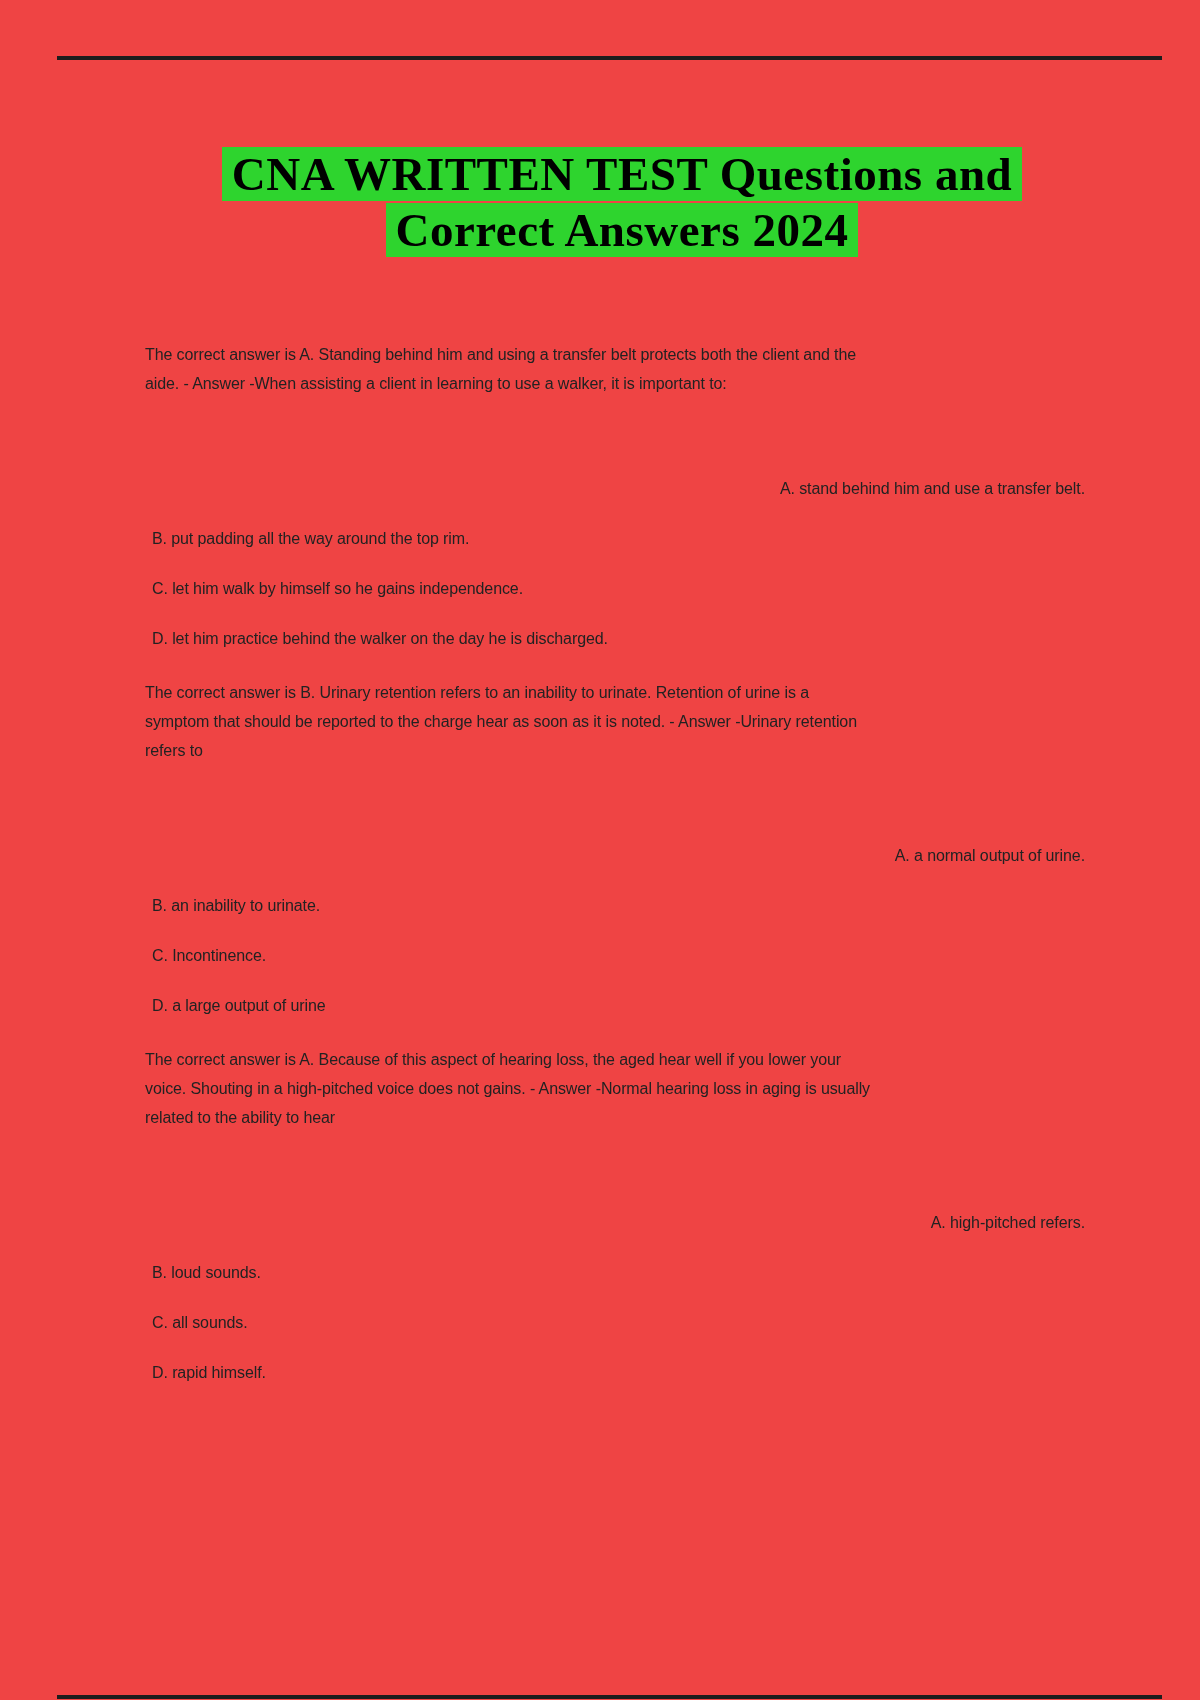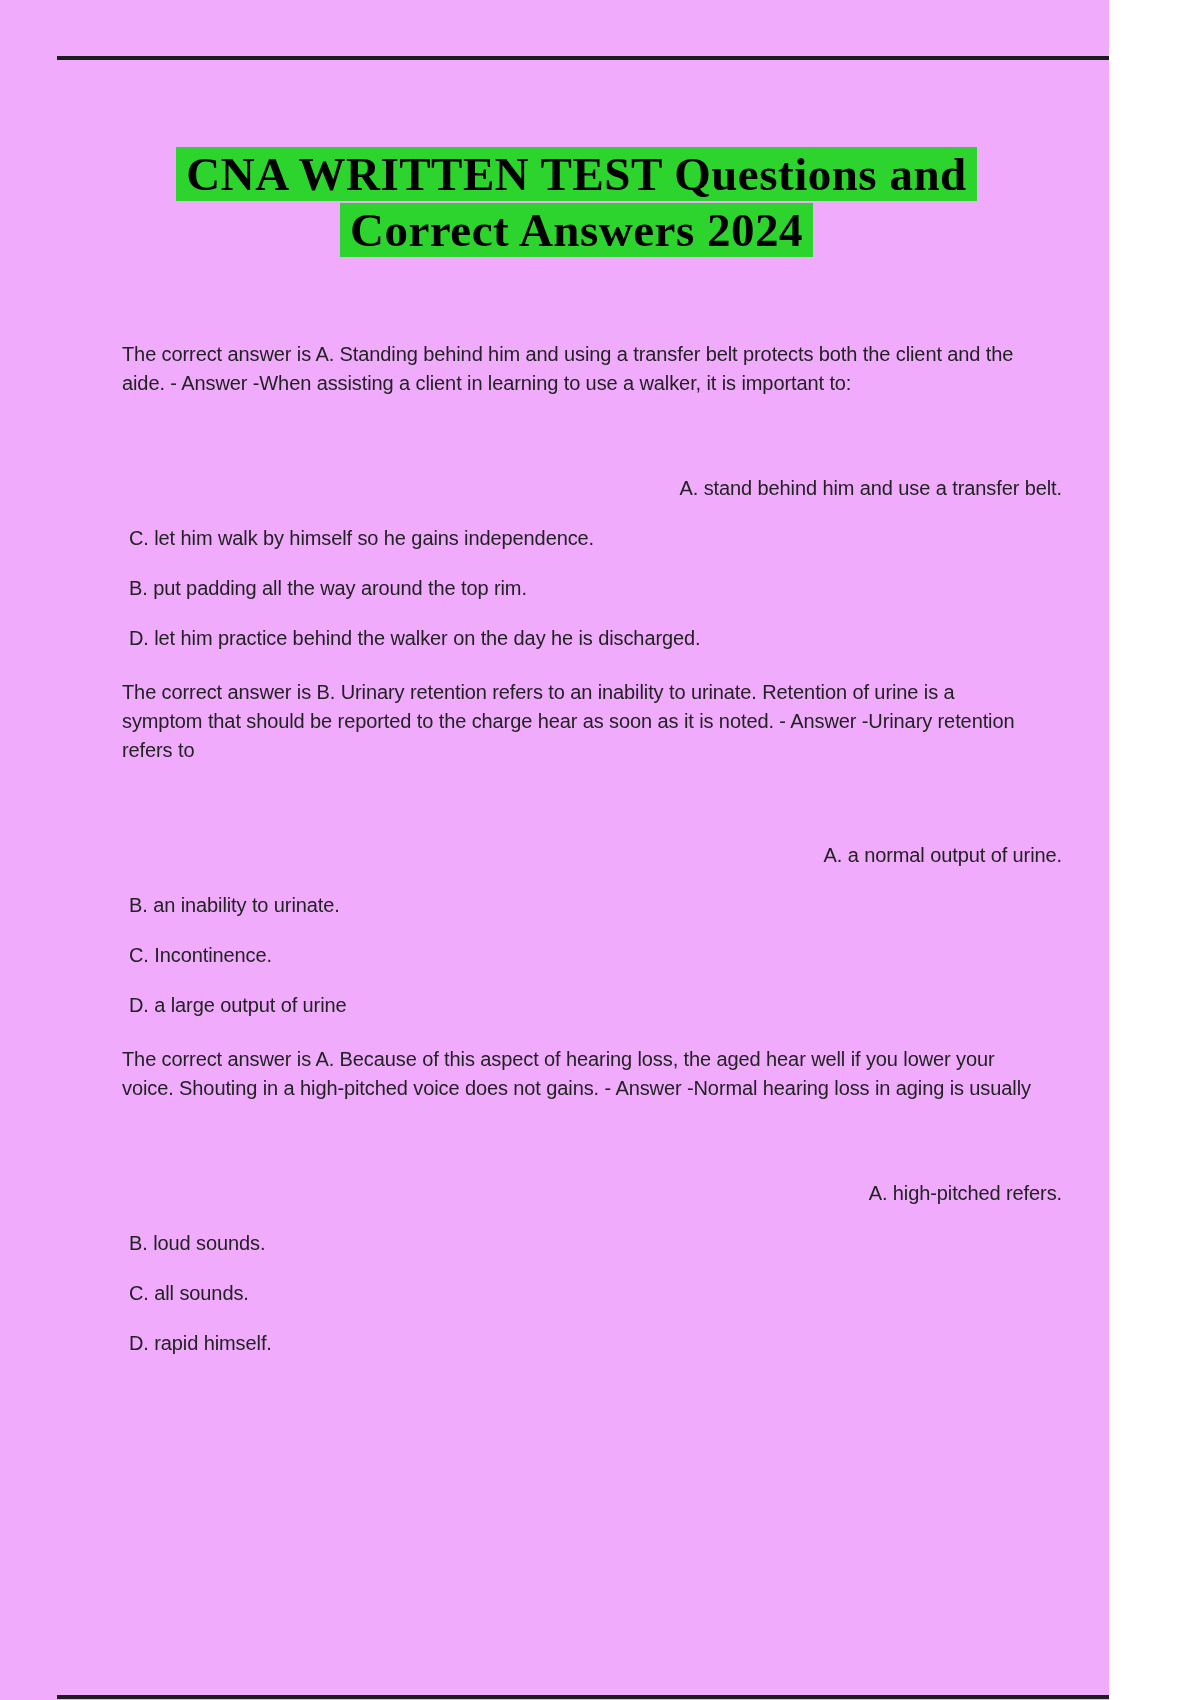--- a/index.html
+++ b/index.html
@@ -1,24 +1,23 @@
 <!DOCTYPE html>
 <html><head>
 <meta charset="utf-8">
 <style>
   html, body { margin: 0; padding: 0; background: #ffffff; }
   .page {
     position: relative;
-    width: 1066px;
+    width: 1200px;
     height: 1700px;
-    background: #f0abfc;
+    background: #ef4444;
     overflow: hidden;
     font-family: "Liberation Sans", sans-serif;
     color: #222222;
-    padding-left: 43px;
   }
   .rule {
     position: absolute;
     left: 57px;
     width: 1105px;
     height: 3.5px;
     background: #1d1d1d;
   }
   .rule.top { top: 56px; }
   .rule.bottom { top: 1695px; }
@@ -37,23 +36,23 @@
     color: #000000;
     letter-spacing: 0.5px;
   }
   .doc-title .hl {
     background: #2ed42e;
     padding: 1px 10px;
   }
   .content {
     position: absolute;
     top: 340px;
-    left: 122px;
+    left: 145px;
     width: 940px;
-    font-size: 20px;
+    font-size: 16px;
     line-height: 29px;
     letter-spacing: -0.1px;
   }
   .explanation { margin: 25px 0 0 0; }
   .question:first-child .explanation { margin-top: 0; }
   .explanation .line { white-space: nowrap; }
   .options { margin-top: 76px; }
   .option { margin: 21px 0 0 0; white-space: nowrap; }
   .option:first-child { margin-top: 0; text-align: right; }
   .option + .option { padding-left: 7px; }
@@ -69,22 +68,22 @@
 
   <div class="content">
 
     <div class="question">
       <div class="explanation">
         <div class="line">The correct answer is A. Standing behind him and using a transfer belt protects both the client and the</div>
         <div class="line">aide. - Answer -When assisting a client in learning to use a walker, it is important to:</div>
       </div>
       <div class="options">
         <p class="option">A. stand behind him and use a transfer belt.</p>
+        <p class="option">B. put padding all the way around the top rim.</p>
         <p class="option">C. let him walk by himself so he gains independence.</p>
-        <p class="option">B. put padding all the way around the top rim.</p>
         <p class="option">D. let him practice behind the walker on the day he is discharged.</p>
       </div>
     </div>
 
     <div class="question">
       <div class="explanation">
         <div class="line">The correct answer is B. Urinary retention refers to an inability to urinate. Retention of urine is a</div>
         <div class="line">symptom that should be reported to the charge hear as soon as it is noted. - Answer -Urinary retention</div>
         <div class="line">refers to</div>
       </div>
@@ -93,20 +92,21 @@
         <p class="option">B. an inability to urinate.</p>
         <p class="option">C. Incontinence.</p>
         <p class="option">D. a large output of urine</p>
       </div>
     </div>
 
     <div class="question">
       <div class="explanation">
         <div class="line">The correct answer is A. Because of this aspect of hearing loss, the aged hear well if you lower your</div>
         <div class="line">voice. Shouting in a high-pitched voice does not gains. - Answer -Normal hearing loss in aging is usually</div>
+        <div class="line">related to the ability to hear</div>
       </div>
       <div class="options">
         <p class="option">A. high-pitched refers.</p>
         <p class="option">B. loud sounds.</p>
         <p class="option">C. all sounds.</p>
         <p class="option">D. rapid himself.</p>
       </div>
     </div>
 
   </div>

